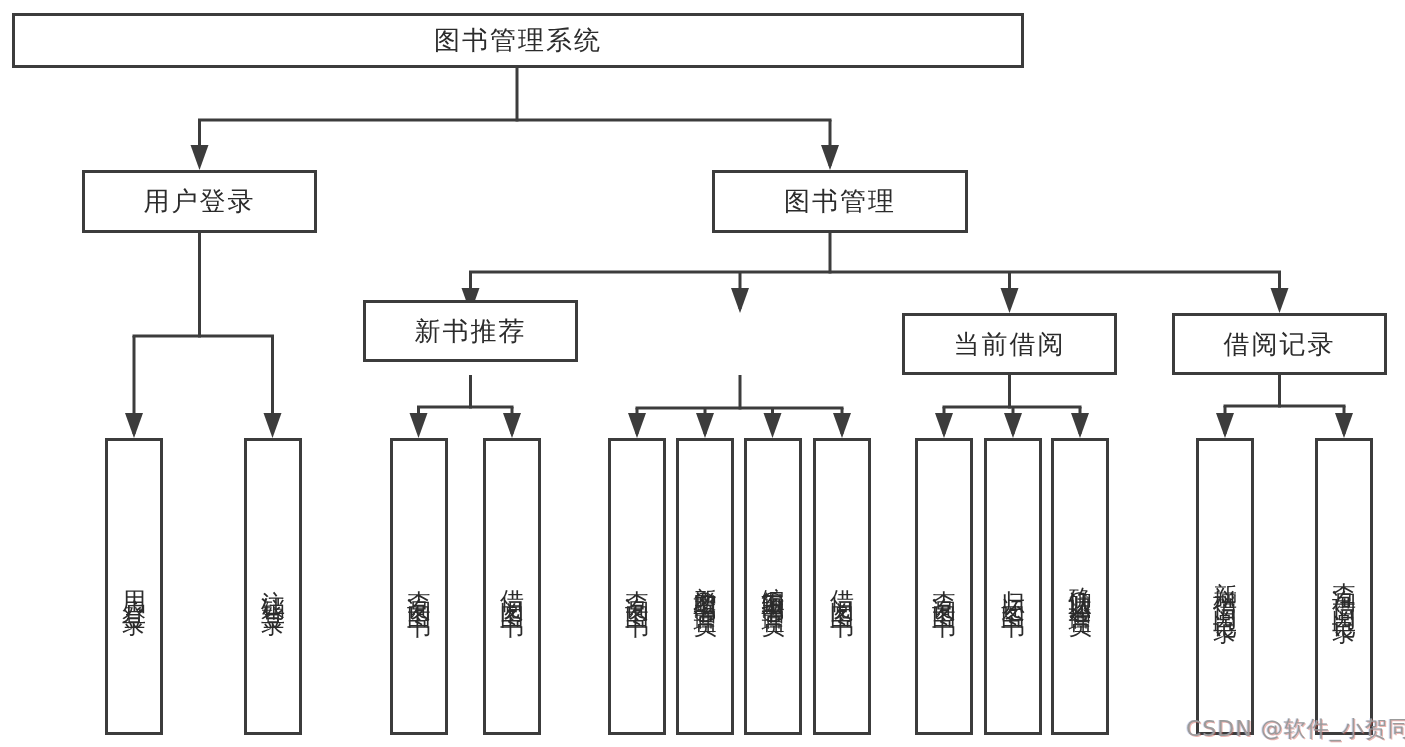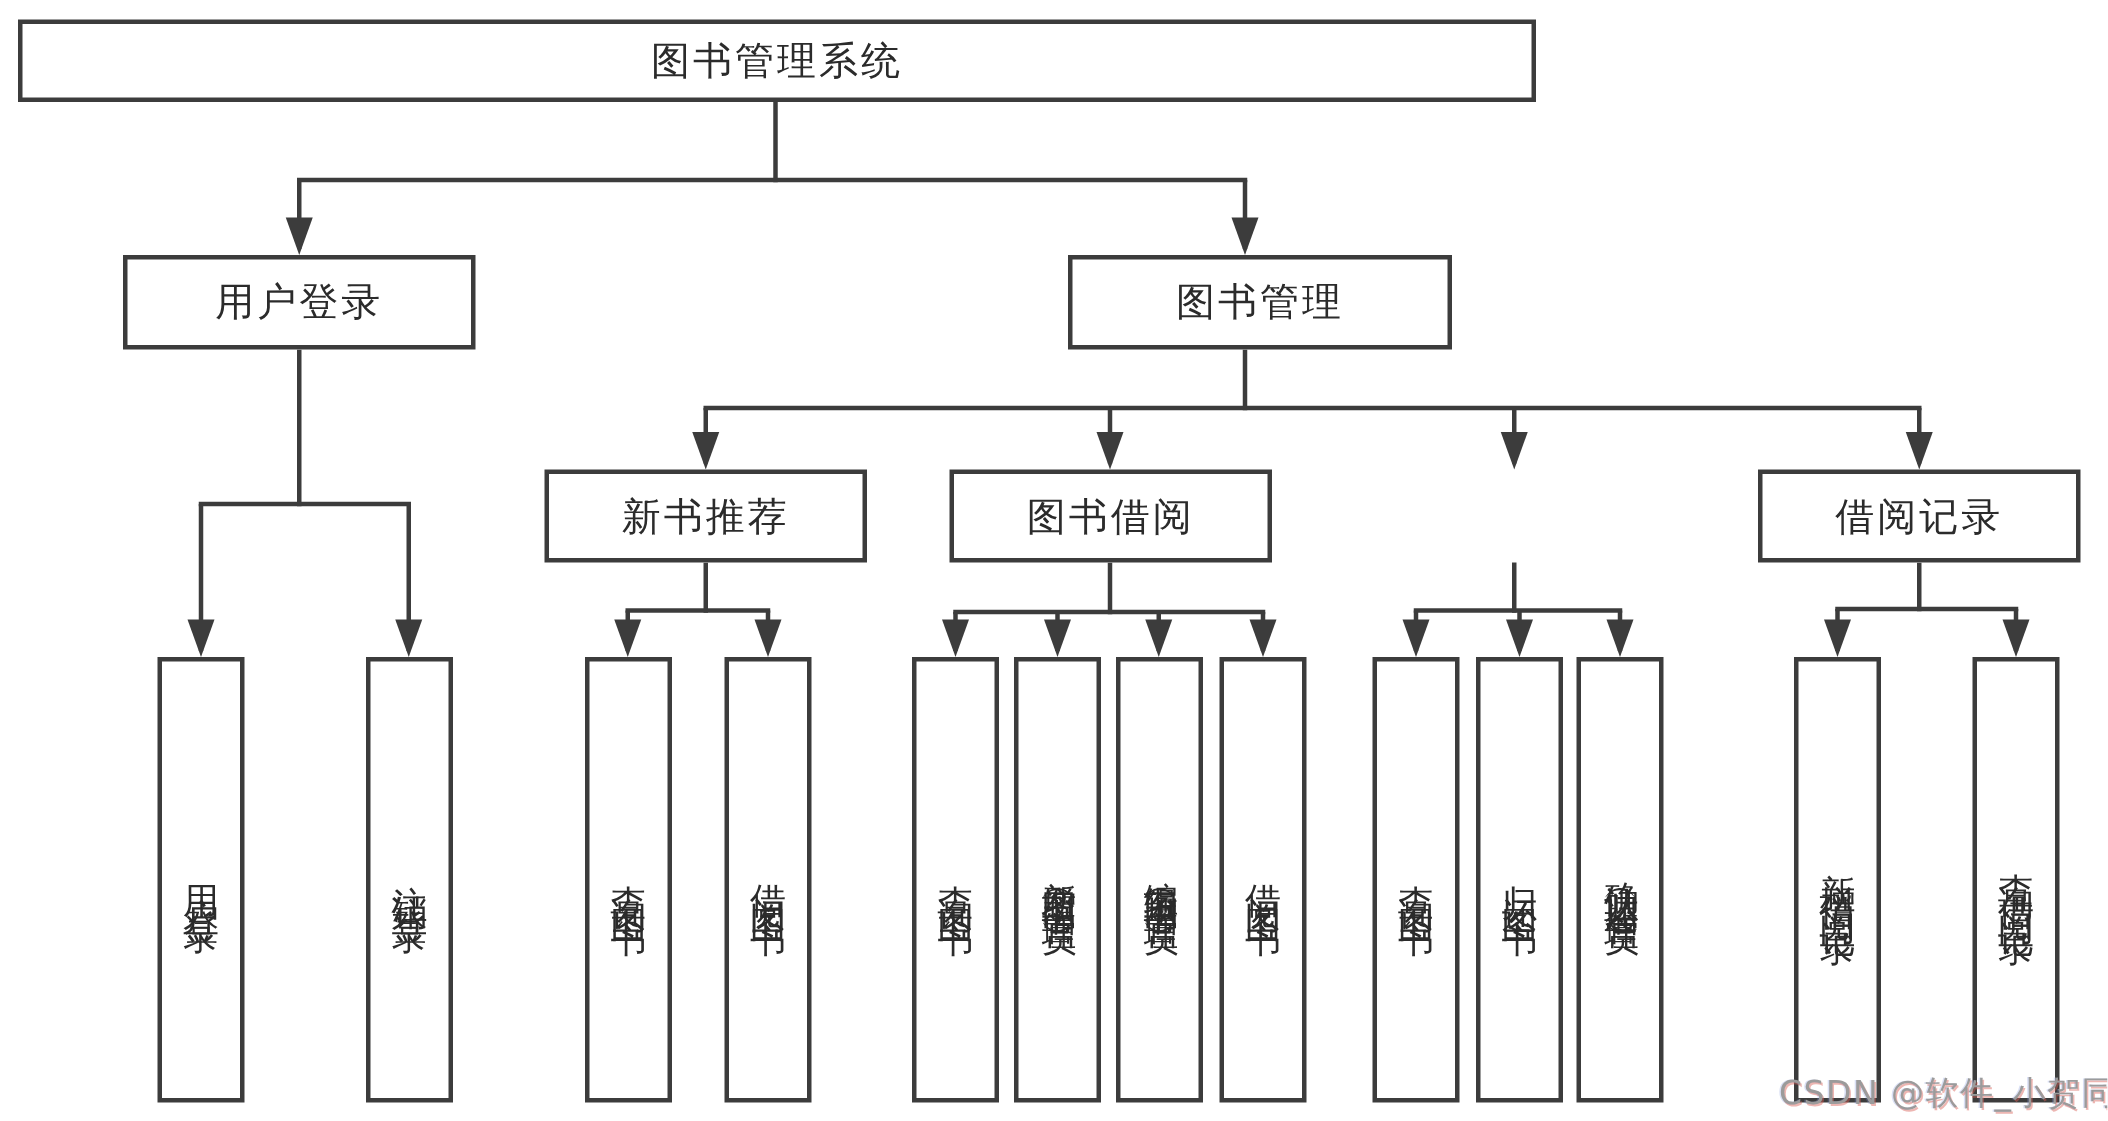--- a/index.html
+++ b/index.html
@@ -132,22 +132,22 @@
       <polygon points="1216,413 1234,413 1225,438"></polygon>
       <polygon points="1335,413 1353,413 1344,438"></polygon>
     </g>
   </svg>
 
   <div class="node h-node" style="left:12px;top:13px;width:1012px;height:55px">图书管理系统</div>
 
   <div class="node h-node" style="left:82px;top:170px;width:235px;height:63px">用户登录</div>
   <div class="node h-node" style="left:712px;top:170px;width:256px;height:63px">图书管理</div>
 
-  <div class="node h-node" style="left:363px;top:313px;width:215px;height:62px">新书推荐</div>
-  <div class="node h-node" style="left:633px;top:313px;width:215px;height:62px">图书借阅</div>
+  <div class="node h-node" style="left:363px;top:300px;width:215px;height:62px">新书推荐</div>
+  <div class="node h-node" style="left:902px;top:313px;width:215px;height:62px">当前借阅</div>
   <div class="node h-node" style="left:1172px;top:313px;width:215px;height:62px">借阅记录</div>
 
   <div class="node leaf" style="left:105px;top:438px;width:58px;height:297px">用户登录</div>
   <div class="node leaf" style="left:244px;top:438px;width:58px;height:297px">注销登录</div>
 
   <div class="node leaf" style="left:390px;top:438px;width:58px;height:297px">查询图书</div>
   <div class="node leaf" style="left:483px;top:438px;width:58px;height:297px">借阅图书</div>
 
   <div class="node leaf" style="left:608px;top:438px;width:58px;height:297px">查询图书</div>
   <div class="node leaf long" style="left:676px;top:438px;width:58px;height:297px">新增图书（管理员）</div>

